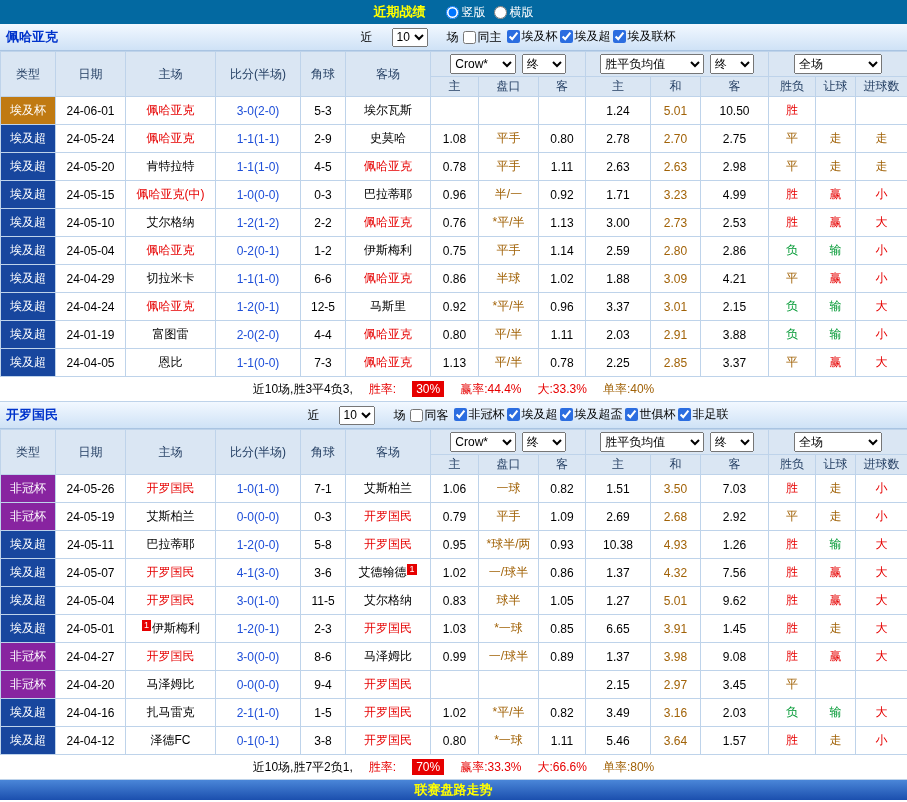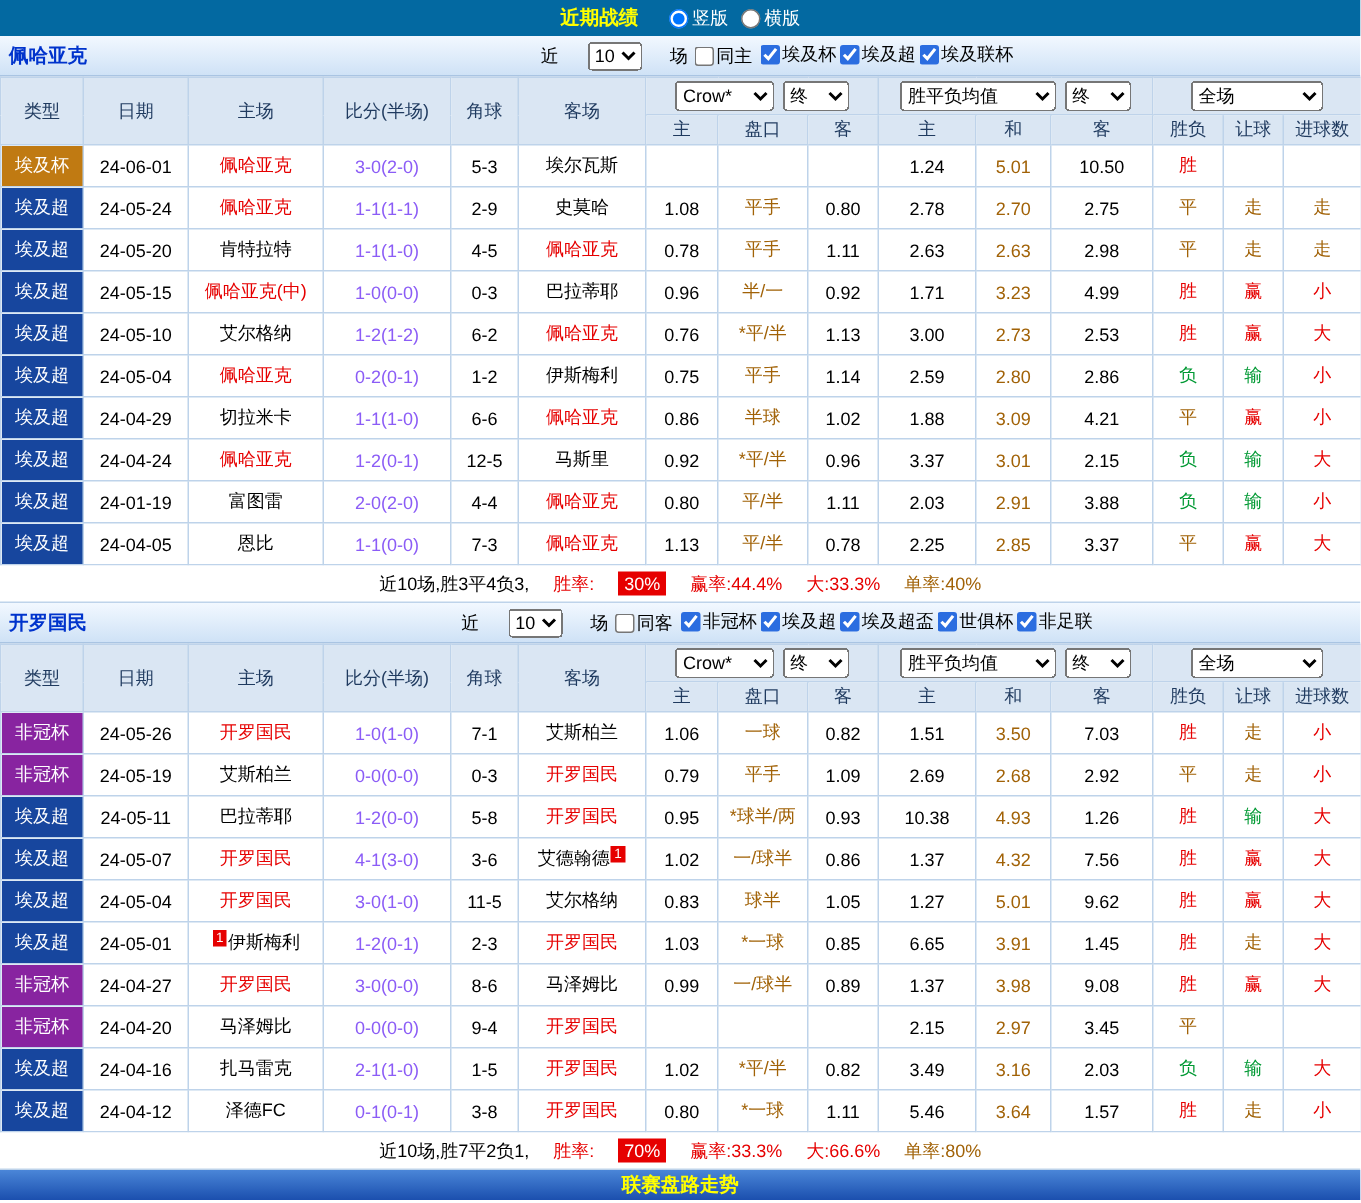--- a/index.html
+++ b/index.html
@@ -24,21 +24,21 @@
   .sel-wide{width:104px}
   .sel-mid{width:66px}
   .sel-small{width:44px}
   .sel-full{width:88px}
   tbody td{height:28px;background:#fff}
   td.type{color:#fff}
   .t-cup{background:#c07a12}
   .t-sup{background:#17469e}
   .t-ncl{background:#8824a0}
   .focus{color:#e60000}
-  td.score{color:#8b5cf6}
+  td.score{color:#1d4ed8}
   .c-red{color:#e60000}
   .c-blue{color:#a16207}
   .c-green{color:#009933}
   .card{display:inline-block;background:#e60000;color:#fff;font-size:9px;line-height:11px;padding:0 2px;margin:0 1px;vertical-align:top}
   .summary{height:25px;display:flex;align-items:center;justify-content:center;gap:16px;border-bottom:1px solid #bed3ea;background:#fff}
   .rate-badge{background:#e60000;color:#fff;padding:1px 4px}
   .bottombar{height:20px;background:linear-gradient(#4a86d8,#1b4fae);color:#ffff00;font-weight:bold;display:flex;align-items:center;justify-content:center;font-size:13px}
 </style>
 </head>
 <body>
@@ -195,21 +195,21 @@
           <td>4.99</td>
           <td class="c-red">胜</td>
           <td class="c-red">赢</td>
           <td class="c-red">小</td>
         </tr>
         <tr>
           <td class="type t-sup">埃及超</td>
           <td>24-05-10</td>
           <td><span>艾尔格纳</span></td>
           <td class="score">1-2(1-2)</td>
-          <td>6-2</td>
+          <td>2-2</td>
           <td><span class="focus">佩哈亚克</span></td>
           <td>0.76</td>
           <td class="c-blue">*平/半</td>
           <td>1.13</td>
           <td>3.00</td>
           <td class="c-blue">2.73</td>
           <td>2.53</td>
           <td class="c-red">胜</td>
           <td class="c-red">赢</td>
           <td class="c-red">大</td>

